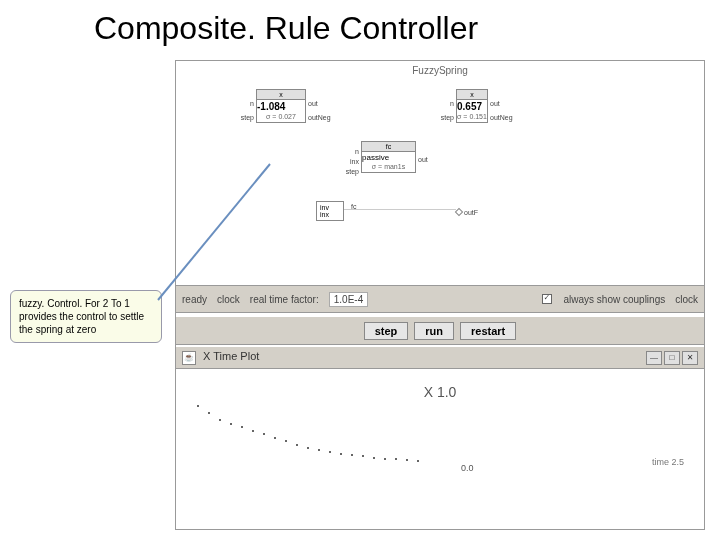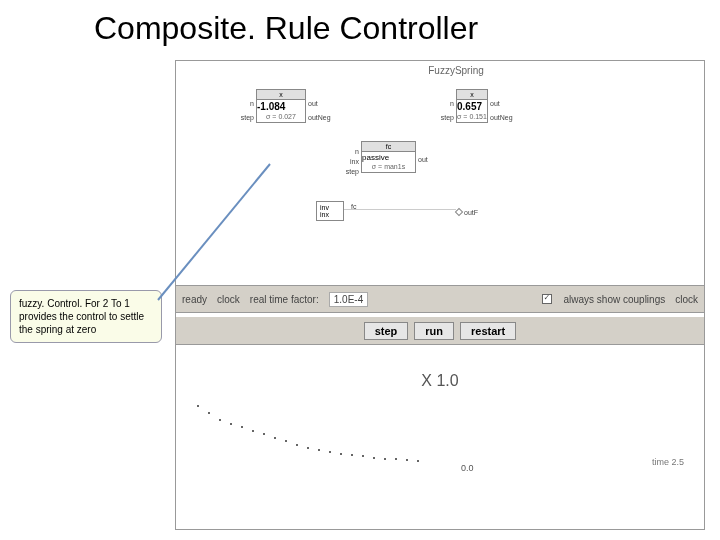--- a/index.html
+++ b/index.html
@@ -1,37 +1,37 @@
 <!DOCTYPE html>
 <html><head>
 <meta charset="utf-8">
 <style>
   * { margin: 0; padding: 0; box-sizing: border-box; }
   body { font-family: Arial, sans-serif; background: #fff; width: 720px; height: 540px; position: relative; }
   .title { font-size: 32px; font-weight: normal; padding: 10px 0 8px 94px; }
   .app-panel { position: absolute; left: 175px; top: 60px; width: 530px; height: 470px; background: #fff; border: 1px solid #999; }
   .diagram-area { width: 100%; height: 200px; background: #fff; position: relative; }
-  .diagram-title { position: absolute; top: 4px; left: 50%; transform: translateX(-50%); font-size: 10px; color: #666; margin-left: 16px; }
+  .diagram-title { position: absolute; top: 4px; left: 50%; transform: translateX(-50%); font-size: 10px; color: #666; }
   .block { position: absolute; background: #fff; border: 1px solid #888; font-size: 8px; }
   .block-header { background: #e0e0e0; border-bottom: 1px solid #888; padding: 1px 2px; font-size: 7px; text-align: center; }
   .block-val { font-weight: bold; font-size: 10px; padding: 1px 0; }
   .block-st { text-align: center; font-size: 7px; color: #666; padding: 0 0 2px 0; }
   .port { position: absolute; font-size: 7px; color: #444; white-space: nowrap; }
   .port-r { left: 100%; margin-left: 3px; }
   .port-l { right: 100%; margin-right: 3px; text-align: right; }
   .small-block { border: 1px solid #888; position: absolute; font-size: 7px; padding: 2px 3px; background: #fff; }
   .toolbar { position: absolute; top: 224px; width: 100%; height: 28px; background: #d4d0c8; border-top: 1px solid #999; border-bottom: 1px solid #999; display: flex; align-items: center; padding: 0 6px; gap: 10px; font-size: 10px; color: #444; }
   .btnrow { position: absolute; top: 256px; width: 100%; height: 28px; background: #d4d0c8; display: flex; align-items: center; justify-content: center; gap: 6px; border-bottom: 1px solid #999; }
   .btn { background: #e6e6e6; border: 1px solid #888; padding: 2px 10px; font-size: 11px; font-weight: bold; cursor: pointer; }
   .plot-titlebar { position: absolute; top: 286px; width: 100%; height: 22px; background: #d4d0c8; border-bottom: 1px solid #999; display: flex; align-items: center; padding: 0 6px; font-size: 11px; color: #333; justify-content: space-between; }
   .java-icon { display: inline-block; width: 14px; height: 14px; background: #fff; border: 1px solid #888; font-size: 8px; text-align: center; line-height: 12px; color: #b33; margin-right: 4px; }
   .winbtns { display: flex; gap: 2px; }
   .winbtn { width: 16px; height: 14px; background: #e0e0e0; border: 1px solid #888; font-size: 8px; text-align: center; line-height: 12px; }
   .plot-area { position: absolute; top: 310px; width: 100%; bottom: 0; background: #fff; }
-  .plot-ylabel { position: absolute; top: 1px; left: 50%; transform: translateX(-50%); font-size: 16px; color: #555; }
+  .plot-ylabel { position: absolute; top: 13px; left: 50%; transform: translateX(-50%); font-size: 14px; color: #555; }
   .plot-zero { position: absolute; top: 92px; left: 54%; font-size: 9px; color: #555; }
   .plot-time { position: absolute; top: 86px; right: 20px; font-size: 9px; color: #777; }
   .dot { position: absolute; width: 2px; height: 2px; background: #333; border-radius: 50%; }
   .callout { position: absolute; left: 10px; top: 290px; width: 152px; background: #fafce8; border: 1px solid #99a; border-radius: 6px; padding: 6px 8px; font-size: 10px; line-height: 1.3; }
   .checkbox { display: inline-block; width: 10px; height: 10px; border: 1px solid #666; background: #fff; position: relative; }
   .checkbox::after { content: "✓"; position: absolute; font-size: 8px; top: -2px; left: 0; }
   svg.pointer { position: absolute; left: 150px; top: 160px; }
 </style>
 </head>
 <body>
@@ -95,20 +95,31 @@
     </span>
     <span>clock</span>
   </div>
 
   <div class="btnrow">
     <button class="btn">step</button>
     <button class="btn">run</button>
     <button class="btn">restart</button>
   </div>
 
+  <div class="plot-titlebar">
+    <span>
+      <span class="java-icon">☕</span>
+      <span>X Time Plot</span>
+    </span>
+    <span class="winbtns">
+      <span class="winbtn">—</span>
+      <span class="winbtn">□</span>
+      <span class="winbtn">✕</span>
+    </span>
+  </div>
 
   <div class="plot-area">
     <div class="plot-ylabel">X 1.0</div>
     <div class="plot-zero">0.0</div>
     <div class="plot-time">time 2.5</div>
     <div id="dots">
         <div class="dot" style="left: 21px; top: 34px;"></div>
         <div class="dot" style="left: 32px; top: 41px;"></div>
         <div class="dot" style="left: 43px; top: 48px;"></div>
         <div class="dot" style="left: 54px; top: 51.5px;"></div>

